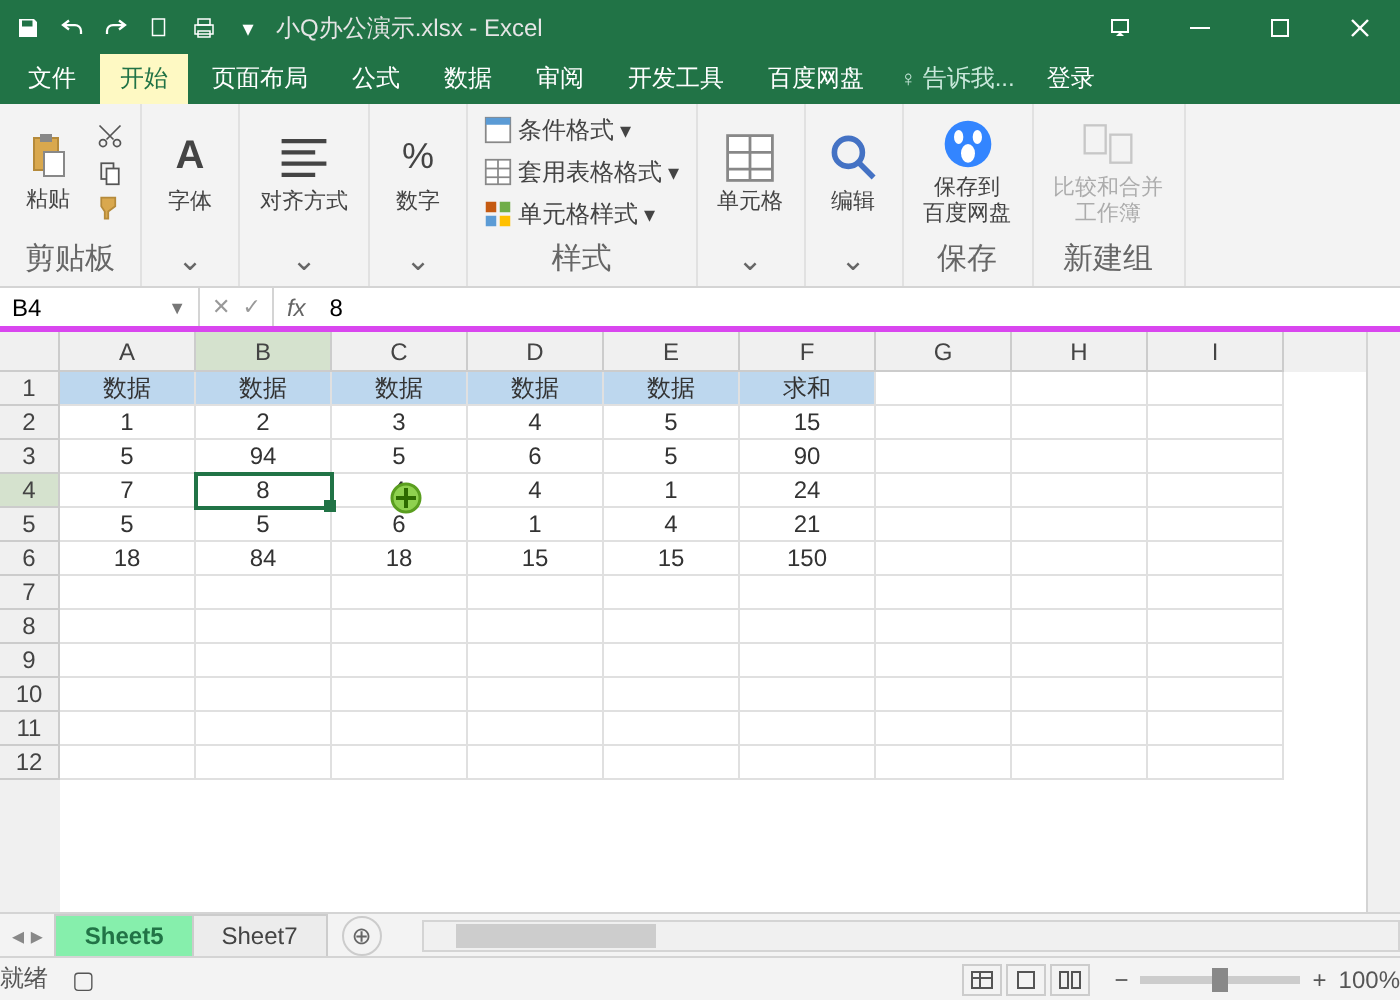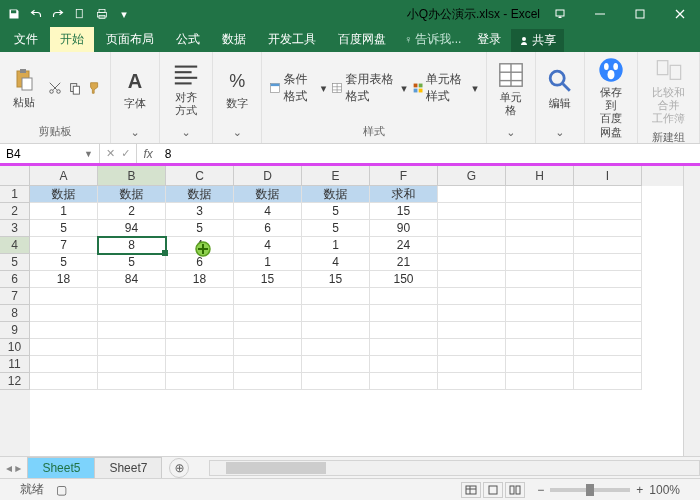--- a/index.html
+++ b/index.html
@@ -1,39 +1,39 @@
 <!DOCTYPE html>
 <html><head>
 <meta charset="utf-8">
 <style>
 *{box-sizing:border-box;margin:0;padding:0;font-family:"Microsoft YaHei",SimSun,sans-serif;font-size:12px;user-select:none}
 body{background:#fff;width:700px;height:500px;overflow:hidden;display:flex;flex-direction:column}
 .titlebar{background:#217346;height:28px;display:flex;align-items:center;color:#fff}
 .qa{display:flex;gap:2px;padding:0 4px}
 .qa .qbtn{width:20px;height:20px;display:flex;align-items:center;justify-content:center;color:#fff;font-size:11px}
 .qa .qbtn svg{width:12px;height:12px}
-.title{flex:1;text-align:right;font-size:12px;color:#000000}
+.title{flex:1;text-align:left;font-size:12px;color:#e5e5e5}
 .winbtns{display:flex}
 .winbtns .wb{width:40px;height:28px;display:flex;align-items:center;justify-content:center;color:#fff}
 .winbtns .wb svg{width:10px;height:10px}
 .ribbon-tabs{background:#217346;height:24px;display:flex;align-items:flex-end;padding:0 4px;gap:2px}
 .rtab{padding:4px 10px;color:#fff;font-size:12px}
 .rtab.active{background:#fef9c3;color:#217346}
 .rtab.file{color:#fff}
 .tellme{color:#c9e8db;font-size:11px;padding:4px 6px}
 .signin{color:#fff;font-size:12px;padding:4px 8px}
 .share{background:#185c37;color:#fff;padding:3px 8px;display:flex;align-items:center;gap:3px}
 .ribbon{background:#f3f3f3;border-bottom:1px solid #d4d4d4;height:92px;display:flex}
 .rgroup{border-right:1px solid #e1e1e1;padding:2px 6px;display:flex;flex-direction:column;justify-content:space-between;align-items:center}
 .rgroup .gcontent{flex:1;display:flex;align-items:center;gap:4px}
-.rgroup .glabel{font-size:11px;color:#666;text-align:left;padding:2px 0}
+.rgroup .glabel{font-size:15px;color:#666;text-align:left;padding:2px 0}
 .bigbtn{display:flex;flex-direction:column;align-items:center;gap:2px;padding:2px 4px}
 .bigbtn .bicon{width:28px;height:28px;display:flex;align-items:center;justify-content:center}
 .bigbtn .blabel{font-size:11px;color:#444;text-align:center;line-height:1.2}
-.minig{display:flex;flex-direction:row;gap:2px}
+.minig{display:flex;flex-direction:column;gap:2px}
 .minirow{display:flex;align-items:center;gap:3px;font-size:11px;color:#444;padding:1px 2px}
 .minirow svg{width:14px;height:14px}
 .namebox-row{height:22px;display:flex;border-bottom:3px solid #d946ef;background:#fff}
 .namebox{width:100px;border-right:1px solid #d4d4d4;padding:2px 6px;display:flex;align-items:center;justify-content:space-between;font-size:12px}
 .namebox .dd{color:#777;font-size:9px}
 .fxbtns{display:flex;align-items:center;gap:6px;padding:0 6px;border-right:1px solid #d4d4d4;color:#999}
 .fxbtns span{font-size:11px}
 .fx-label{padding:0 6px;font-style:italic;color:#666;display:flex;align-items:center}
 .formula{flex:1;padding:2px 6px;display:flex;align-items:center;font-size:12px}
 .grid-wrap{flex:1;position:relative;overflow:hidden;display:flex}
@@ -48,25 +48,25 @@
 .row{display:flex;height:17px}
 .cell{flex:0 0 68px;border-right:1px solid #e0e0e0;border-bottom:1px solid #e0e0e0;text-align:center;line-height:17px;font-size:12px;color:#333;position:relative}
 .cell.hdr{background:#bdd7ee}
 .cell.active{outline:2px solid #217346;outline-offset:-1px;z-index:1}
 .fillhandle{position:absolute;right:-3px;bottom:-3px;width:6px;height:6px;background:#217346}
 .vscroll{position:absolute;top:0;right:0;width:17px;bottom:0;background:#f0f0f0;border-left:1px solid #d4d4d4}
 .cursor-ov{position:absolute;width:18px;height:18px;z-index:10}
 .sheettabs{height:22px;display:flex;align-items:center;border-top:1px solid #d4d4d4;background:#f3f3f3}
 .stnav{display:flex;padding:0 6px;gap:6px;color:#888}
 .stab{padding:3px 14px;border:1px solid #ccc;border-bottom:none;background:#ececec;font-size:12px;color:#444;margin-right:-1px}
-.stab.active{background:#7dd3fc;border-bottom:1px solid #fff;color:#217346;font-weight:normal}
+.stab.active{background:#86efac;border-bottom:1px solid #fff;color:#217346;font-weight:bold}
 .addsheet{width:20px;height:20px;border:1px solid #ccc;border-radius:50%;margin-left:8px;display:flex;align-items:center;justify-content:center;color:#666}
 .hscroll{flex:1;margin-left:20px;height:16px;background:#f0f0f0;border:1px solid #d4d4d4;position:relative}
 .hscroll .thumb{position:absolute;left:16px;top:1px;bottom:1px;width:100px;background:#cdcdcd}
-.statusbar{height:22px;background:#f3f3f3;border-top:1px solid #d4d4d4;display:flex;align-items:center;padding:0 20px;font-size:11px;color:#555;gap:12px}
+.statusbar{height:22px;background:#f3f3f3;border-top:1px solid #d4d4d4;display:flex;align-items:center;padding:0 0;font-size:11px;color:#555;gap:12px}
 .statusbar .sp{flex:1}
 .viewbtns{display:flex;gap:2px}
 .viewbtns .vb{width:20px;height:16px;border:1px solid #ccc;display:flex;align-items:center;justify-content:center}
 .zoom{display:flex;align-items:center;gap:6px}
 .zslider{width:80px;height:4px;background:#ccc;position:relative}
 .zslider .zh{position:absolute;left:50%;top:-4px;width:8px;height:12px;background:#888;transform:translateX(-50%)}
 </style>
 </head>
 <body>
 
@@ -127,31 +127,25 @@
       </div>
   </div>
 </div>
 
 <div class="ribbon-tabs">
   <div class="rtab file">文件</div>
   <div class="rtab active">开始</div>
   <div class="rtab">页面布局</div>
   <div class="rtab">公式</div>
   <div class="rtab">数据</div>
+  <div class="rtab">审阅</div>
   <div class="rtab">开发工具</div>
   <div class="rtab">百度网盘</div>
   <div class="tellme">♀ <span>告诉我...</span></div>
   <div class="signin">登录</div>
-  <div class="share">
-      <svg width="10" height="10" viewBox="0 0 10 10" fill="#fff">
-        <circle cx="5" cy="3" r="2"></circle>
-        <path d="M2 9c0-2 1.5-3 3-3s3 1 3 3"></path>
-      </svg>
-      <span>共享</span>
-    </div>
 </div>
 
 <div class="ribbon">
   <div class="rgroup">
     <div class="gcontent">
       <div class="bigbtn">
         <div class="bicon">
             <svg viewBox="0 0 24 24" width="24" height="24">
               <rect x="5" y="3" width="12" height="16" fill="#d9a84e" stroke="#b58a3a"></rect>
               <rect x="8" y="1" width="6" height="4" fill="#888"></rect>

